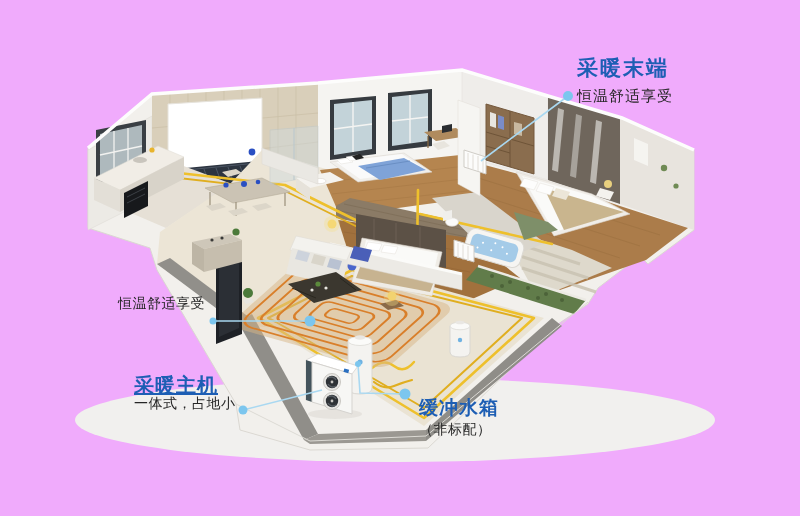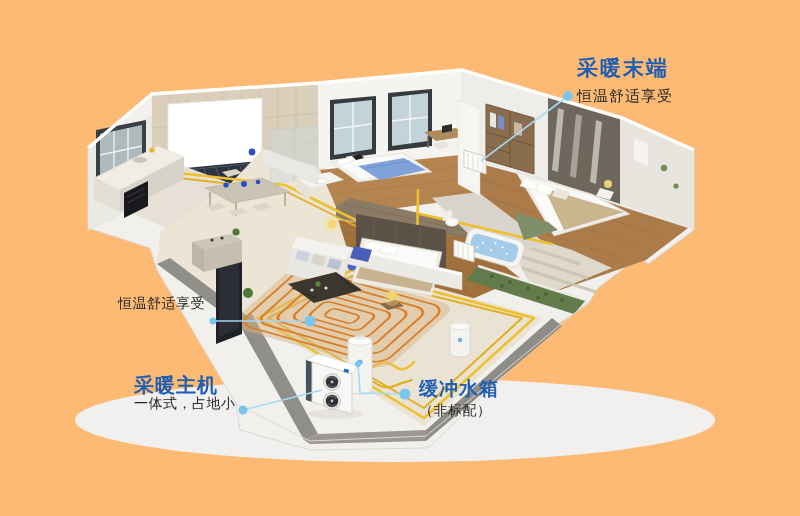--- a/index.html
+++ b/index.html
@@ -1,24 +1,24 @@
 <!DOCTYPE html>
 <html><head>
 <meta charset="utf-8">
 <style>
   html,body{margin:0;padding:0;background:#ffffff;}
-  .stage{position:relative;width:800px;height:516px;background:#fdba74;overflow:hidden;
+  .stage{position:relative;width:800px;height:516px;background:#f0abfc;overflow:hidden;
          font-family:"Liberation Sans","DejaVu Sans",sans-serif;}
   .stage svg{position:absolute;left:0;top:0;}
   .callout{position:absolute;white-space:nowrap;}
   .callout .t{font-weight:bold;color:#1d5eb4;line-height:1.05;}
   .callout .s{font-weight:normal;color:#262626;line-height:1.05;}
   #co1 .t{font-size:21px;letter-spacing:2px;} #co1 .s{font-size:15px;letter-spacing:1px;margin-top:9px;}
   #co2 .t{font-size:19px;letter-spacing:1px;} #co2 .s{font-size:14px;letter-spacing:.5px;margin-top:6px;}
-  #co3 .t{font-size:20px;letter-spacing:1px;} #co3 .s{font-size:14px;letter-spacing:.5px;margin-top:0;}
+  #co3 .t{font-size:20px;letter-spacing:1px;text-decoration:underline;} #co3 .s{font-size:14px;letter-spacing:.5px;margin-top:0;}
   #co4 .t{font-size:19px;letter-spacing:1px;} #co4 .s{font-size:14px;letter-spacing:.5px;margin-top:4px;}
 </style>
 </head>
 <body>
 
 <div class="stage">
 <svg width="800" height="516" viewBox="0 0 800 516">
 
   <ellipse cx="395" cy="420" rx="320" ry="42" fill="#f1f0ee"></ellipse>
 
@@ -356,17 +356,17 @@
     <div class="t">采暖末端</div>
     <div class="s">恒温舒适享受</div>
   </div>
   <div class="callout" id="co2" style="left:118px;top:290px;">
     <div class="s">恒温舒适享受</div>
   </div>
   <div class="callout" id="co3" style="left:134px;top:375px;">
     <div class="t">采暖主机</div>
     <div class="s">一体式，占地小</div>
   </div>
-  <div class="callout" id="co4" style="left:419px;top:379px;">
+  <div class="callout" id="co4" style="left:419px;top:398px;">
     <div class="t">缓冲水箱</div>
     <div class="s">（非标配）</div>
   </div>
 </div>
 
 </body></html>

